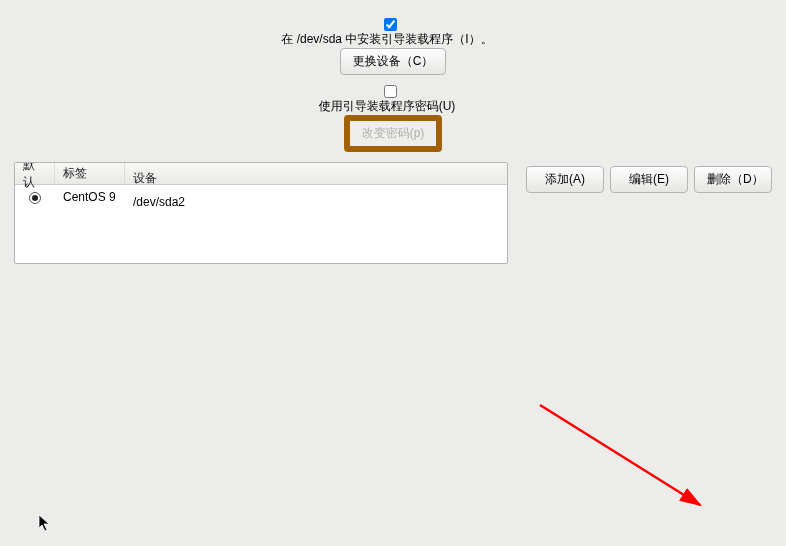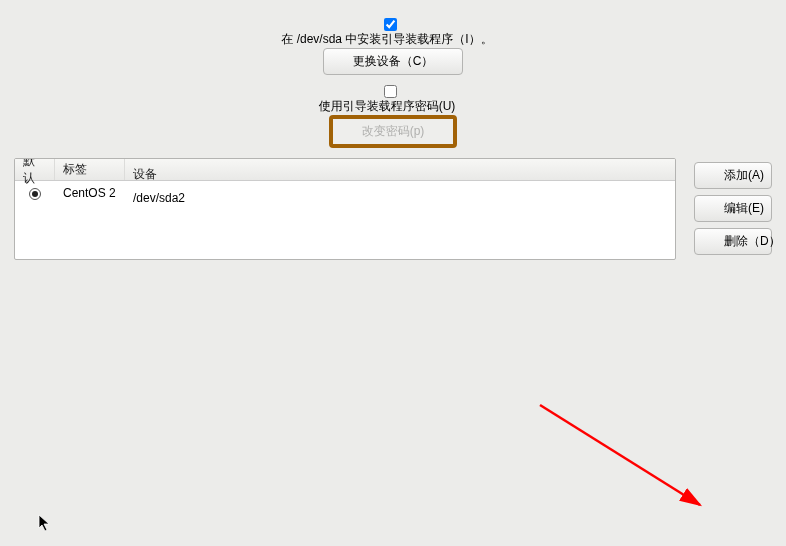--- a/index.html
+++ b/index.html
@@ -28,30 +28,30 @@
     width: 13px;
     height: 13px;
   }
   .row-label {
     margin-right: 12px;
   }
   .btn {
     background: linear-gradient(#fdfdfd, #e6e6e4);
     border: 1px solid #b4b4b2;
     border-radius: 4px;
-    padding: 4px 29px;
+    padding: 4px 12px;
     font-size: 12px;
     font-family: inherit;
     cursor: pointer;
     white-space: nowrap;
   }
   .btn-disabled {
     background: #eeeeec;
     color: #b0b0ae;
-    border: 4px solid #a16207;
+    border: 6px solid #a16207;
     cursor: default;
     text-align: center;
   }
   .section-title {
     font-weight: bold;
     margin: 14px 0 6px 0;
   }
   .table-area {
     display: flex;
     align-items: flex-start;
@@ -104,21 +104,21 @@
     margin-left: 6px;
   }
   .radio-dot {
     width: 6px;
     height: 6px;
     background: #222;
     border-radius: 50%;
   }
   .side-buttons {
     display: flex;
-    flex-direction: column;
+    flex-direction: row;
     gap: 6px;
     margin-top: 4px;
   }
   .side-buttons .btn {
     width: 78px;
     text-align: center;
   }
   .footer {
     position: absolute;
     bottom: 14px;
@@ -177,21 +177,21 @@
         <div class="col-default">默认</div>
         <div class="col-label">标签</div>
         <div class="col-device">设备</div>
       </div>
       <div class="os-table-row">
         <div class="col-default">
           <span class="radio">
               <span class="radio-dot"></span>
             </span>
         </div>
-        <div class="col-label">CentOS 2</div>
+        <div class="col-label">CentOS 9</div>
         <div class="col-device">/dev/sda2</div>
       </div>
     </div>
 
     <div class="side-buttons">
       <button class="btn">添加(A)</button>
       <button class="btn">编辑(E)</button>
       <button class="btn">删除（D）</button>
     </div>
   </div>

